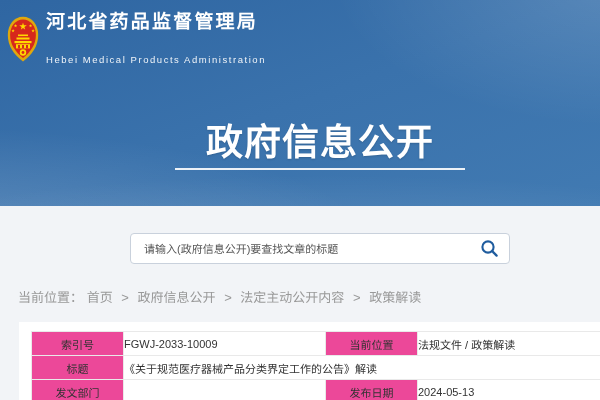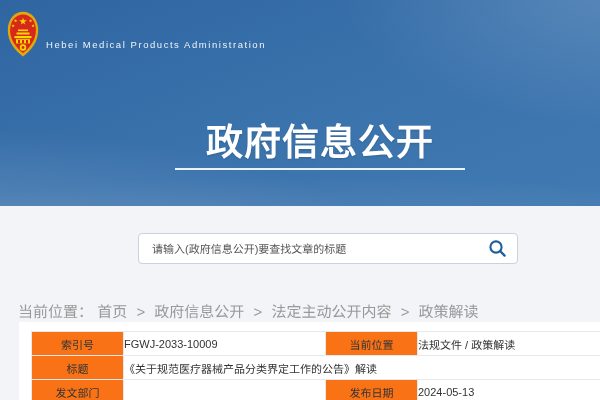--- a/index.html
+++ b/index.html
@@ -39,57 +39,57 @@
   }
   .banner-underline{
     position:absolute;left:175px;top:168px;width:290px;height:2px;
     background:rgba(255,255,255,0.9);
   }
 
   
   .search-box{
     position:absolute;left:130px;top:233px;width:380px;height:31px;
     background:#ffffff;border:1px solid #c9d1dc;border-radius:4px;
-    box-sizing:border-box;display:flex;align-items:flex-end;margin-left:8px;
+    box-sizing:border-box;display:flex;align-items:flex-end;
   }
   .search-input{
     flex:1;border:none;outline:none;background:transparent;
     font-family:"Liberation Sans", sans-serif;
     font-size:11px;color:#444;padding:0 0 0 13px;height:100%;
   }
   .search-input::placeholder{color:#555;opacity:1;}
   .search-btn{
     border:none;background:transparent;padding:0 10px 0 6px;cursor:pointer;
     display:flex;align-items:center;height:100%;
   }
 
   
   .breadcrumb{
-    position:absolute;left:18px;top:300px;
-    font-size:15px;color:#999;white-space:nowrap;
+    position:absolute;left:18px;top:287px;
+    font-size:13px;color:#999;white-space:nowrap;
   }
   .breadcrumb a{color:#999;text-decoration:none;cursor:pointer;}
   .breadcrumb .sep{margin:0 5px;color:#999;}
 
   
   .card{
     position:absolute;left:19px;top:322px;width:740px;height:120px;
     background:#ffffff;
   }
   table.doc-table{
     border-collapse:collapse;table-layout:fixed;
     margin:9px 0 0 12px;width:700px;
     font-size:11px;color:#333;
   }
   table.doc-table td{
     border:1px solid #e9e9e9;height:23px;padding:0;
     overflow:hidden;white-space:nowrap;
   }
   td.lbl{
-    background:#f97316;text-align:center;color:#333;
+    background:#ec4899;text-align:center;color:#333;
   }
   td.val{padding-left:13px;}
 </style>
 </head>
 <body>
 
 <div class="viewport">
 
   <div class="banner">
 
@@ -106,20 +106,21 @@
         <rect x="9.5" y="21.5" width="13" height="2" fill="#ffd700"></rect>
         <rect x="7.5" y="25" width="17" height="2.2" fill="#ffd700"></rect>
         <rect x="9" y="28.2" width="14" height="4.2" fill="#ffd700"></rect>
         <rect x="11" y="29" width="2" height="3.4" fill="#d7281c"></rect>
         <rect x="15" y="29" width="2" height="3.4" fill="#d7281c"></rect>
         <rect x="19" y="29" width="2" height="3.4" fill="#d7281c"></rect>
         <circle cx="16" cy="36.5" r="3.2" fill="#ffd700"></circle>
         <circle cx="16" cy="36.5" r="1.4" fill="#d7281c"></circle>
       </svg>
       <span class="site-names">
+        <span class="site-name-zh" style="display:block">河北省药品监督管理局</span>
         <span class="site-name-en" style="display:block">Hebei Medical Products Administration</span>
       </span>
     </a>
 
     <div class="banner-title">政府信息公开</div>
     <div class="banner-underline"></div>
   </div>
 
   <div class="search-box">
     <input class="search-input" type="text" placeholder="请输入(政府信息公开)要查找文章的标题" style="">

